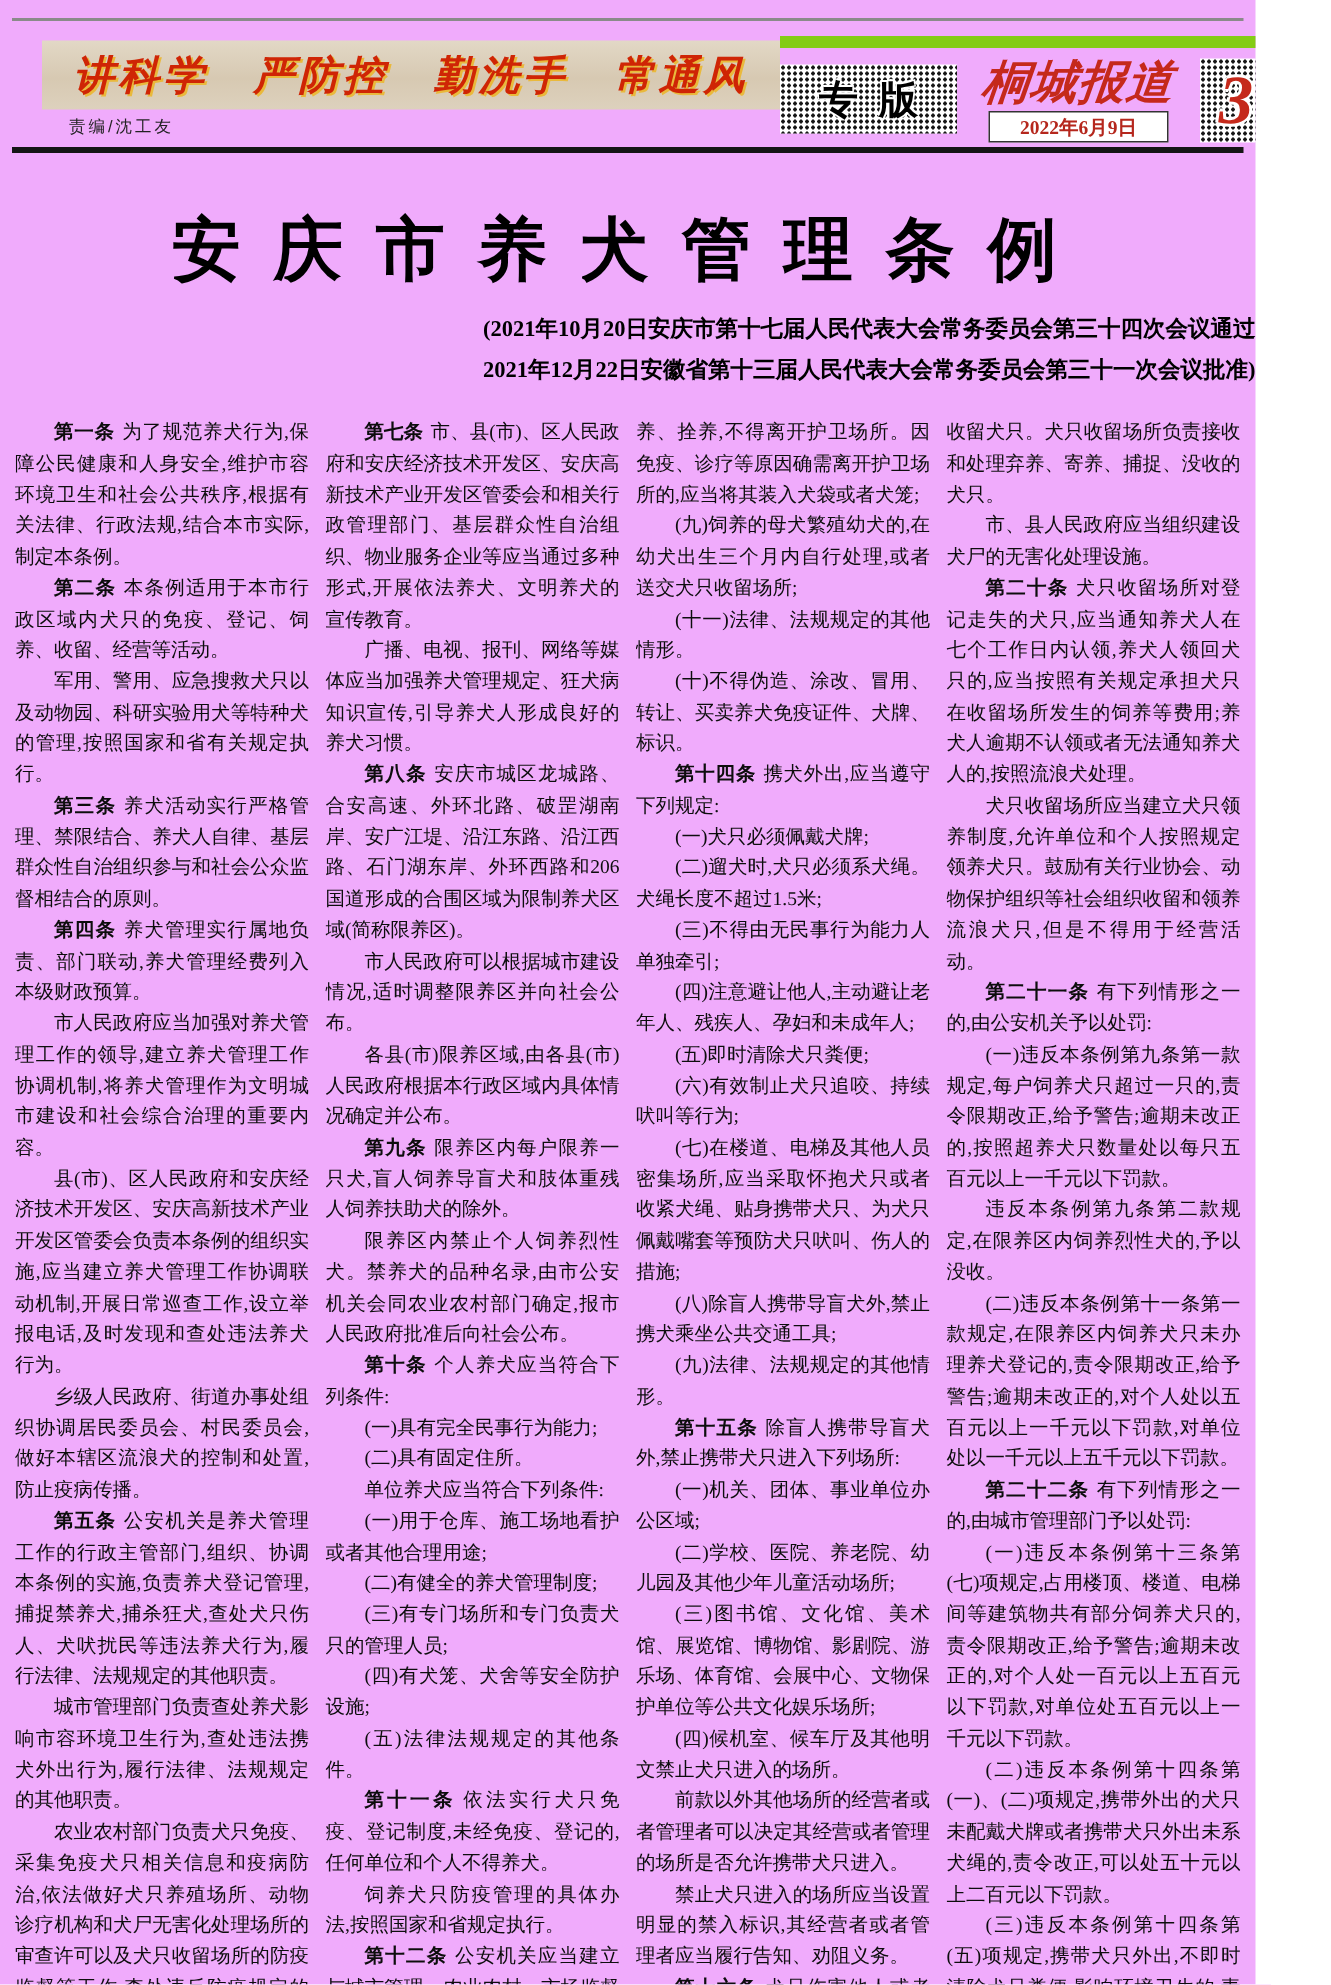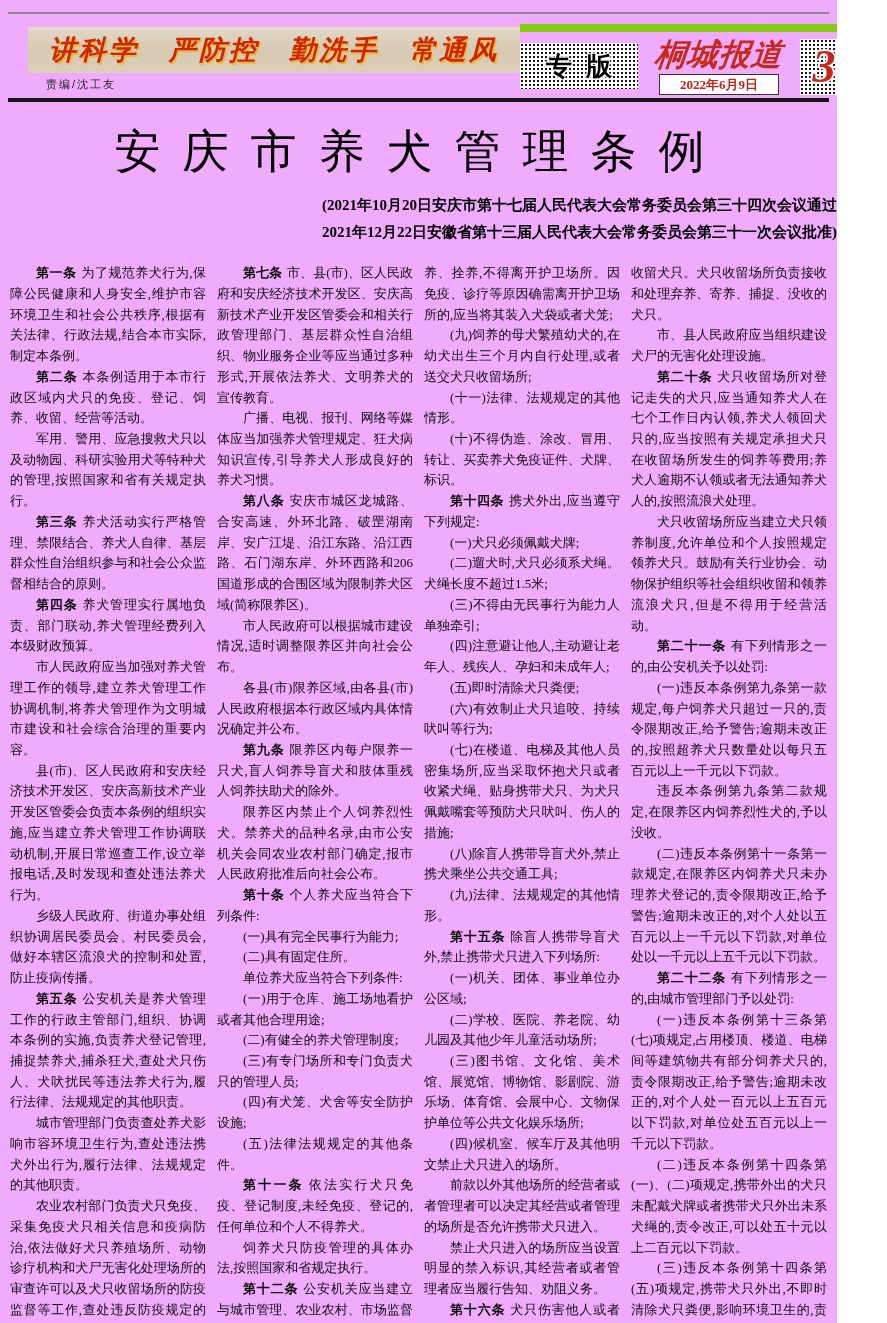--- a/index.html
+++ b/index.html
@@ -126,24 +126,24 @@
     text-shadow: 0 0 2px #fff, 2px 0 0 #fff, -2px 0 0 #fff, 0 2px 0 #fff, 0 -2px 0 #fff;
     line-height: 1;
   }
   .thick-rule {
     height: 4px;
     background: #151515;
     margin: 3px 8px 0 8px;
   }
   
   .title {
-    margin-top: 25px;
+    margin-top: 40px;
     text-align: center;
     font-size: 46px;
-    font-weight: normal;
+    font-weight: bold;
     letter-spacing: 22px;
     padding-left: 4px;
     color: #000;
     line-height: 1.1;
   }
   .subtitle {
     margin-top: 14px;
     text-align: right;
     font-weight: bold;
     font-size: 15px;

